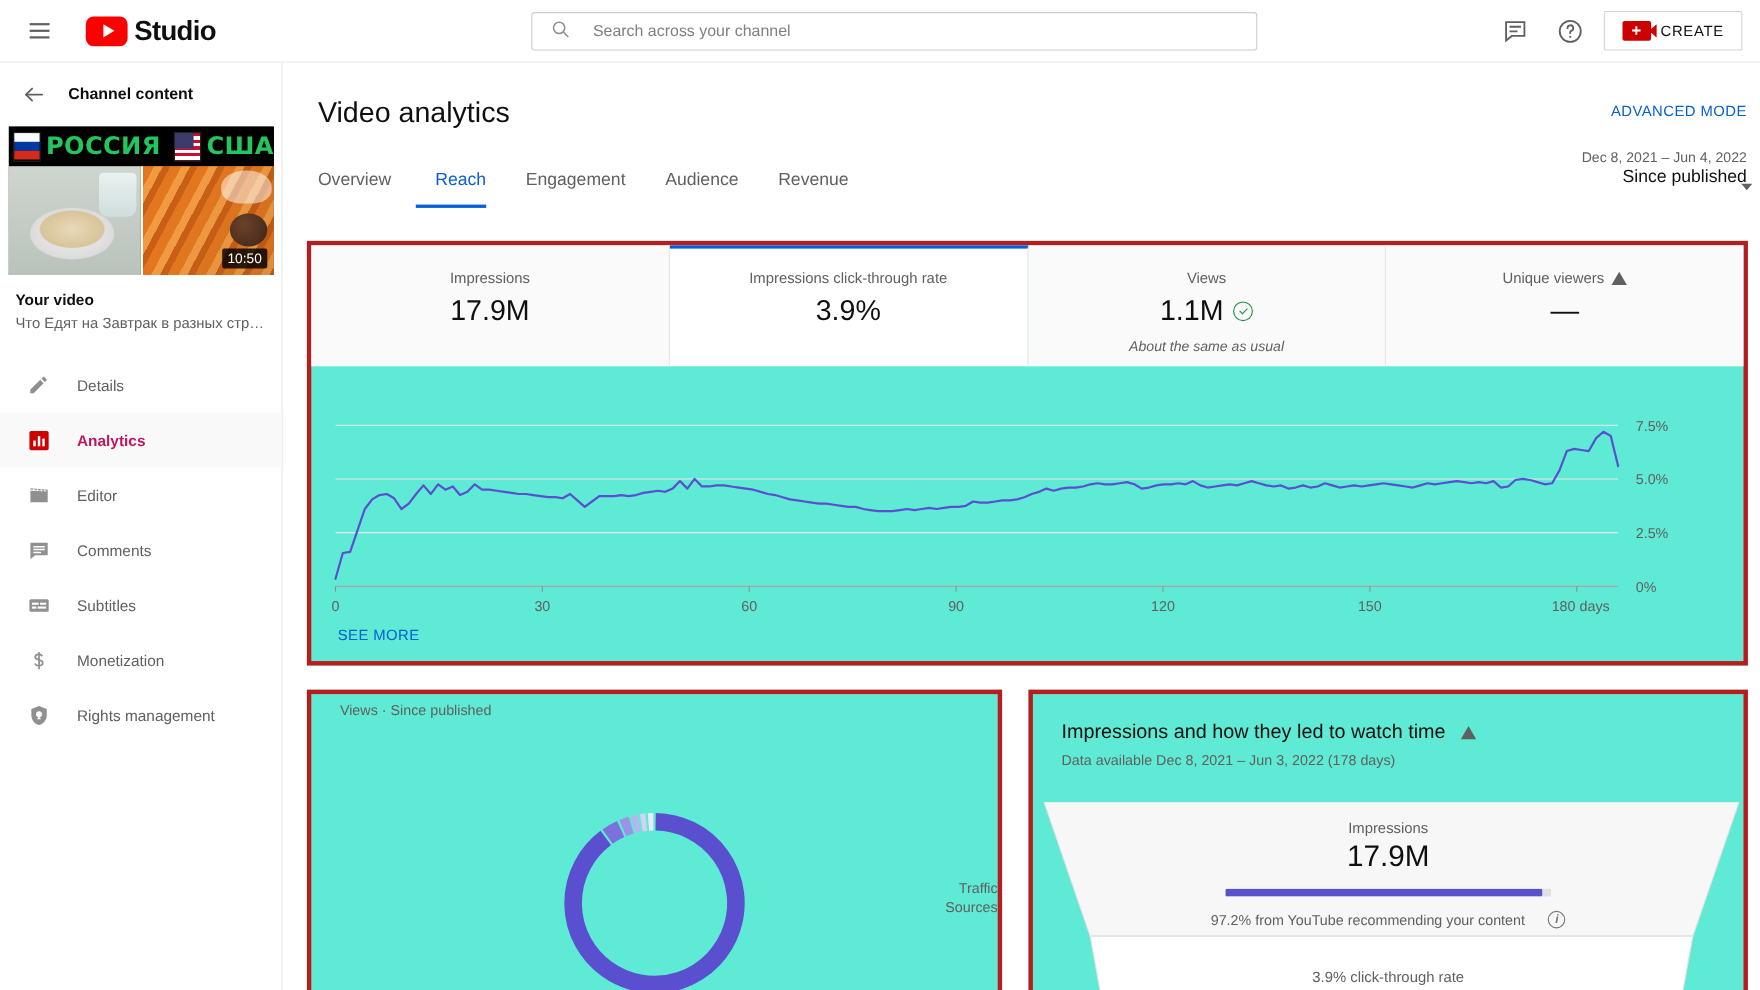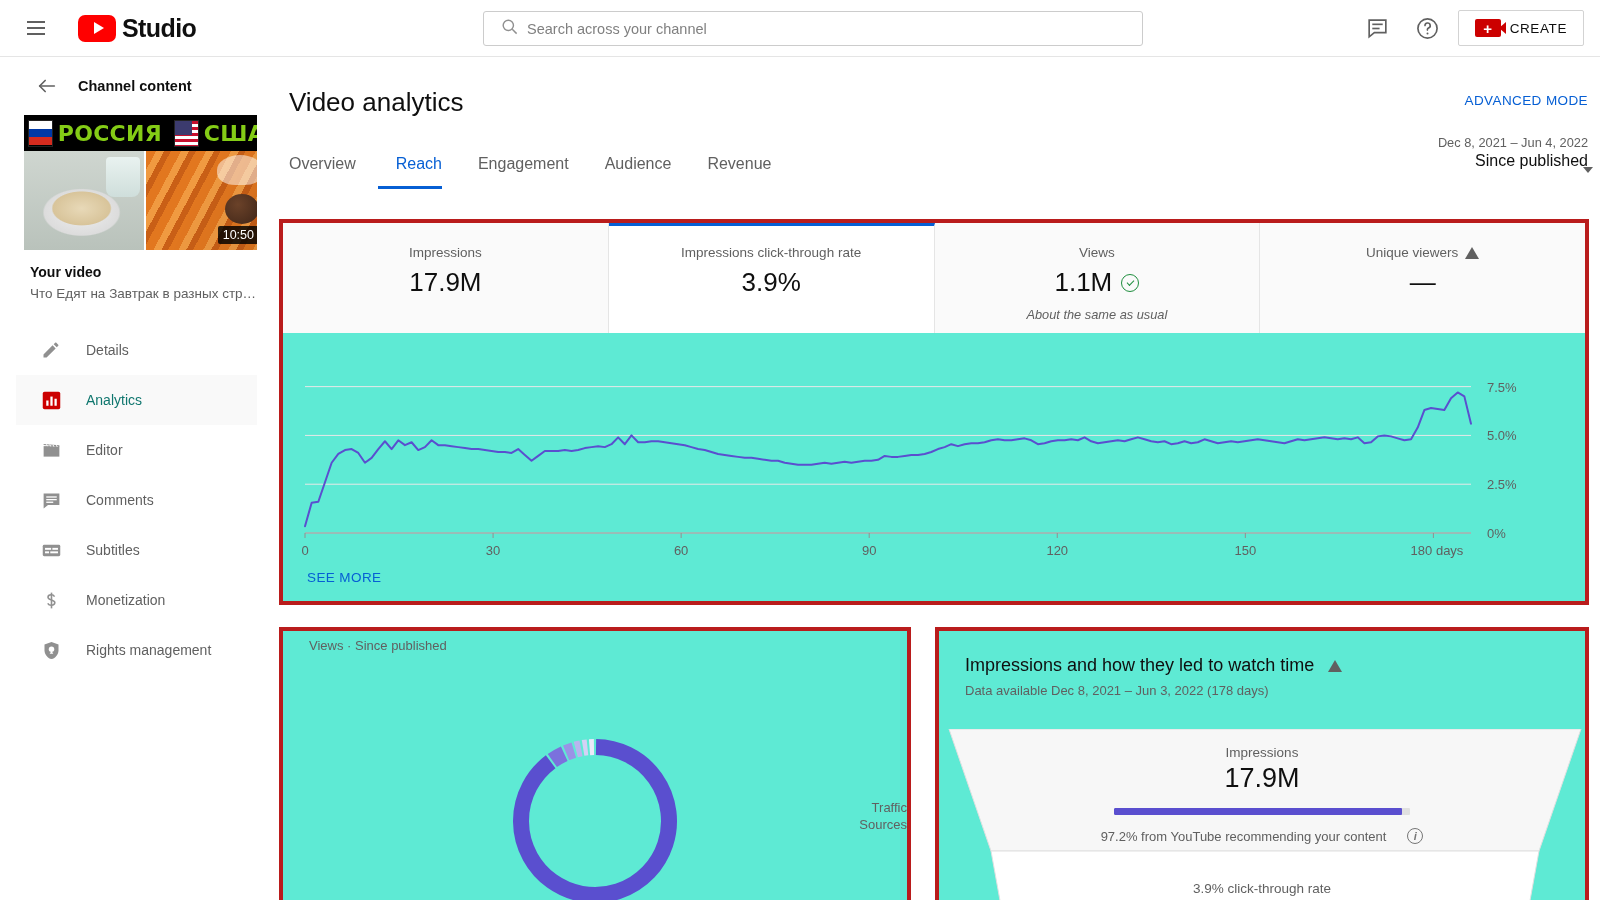--- a/index.html
+++ b/index.html
@@ -43,21 +43,21 @@
   }
   .searchbox {
     position: absolute; left: 483px; top: 11px;
     width: 660px; height: 35px;
     border: 1px solid #ccc; border-radius: 3px;
     display: flex; align-items: center; background: #fff;
   }
   .search-ico { margin-left: 16px; color: #909090; }
   .search-input {
     border: none; outline: none; flex: 1;
-    margin-left: 8px; font-size: 14.5px;
+    margin-left: 20px; font-size: 14.5px;
     font-family: "Liberation Sans", sans-serif;
     color: #15803d; background: transparent;
   }
   .search-input::placeholder { color: #808080; }
   .top-right { position: absolute; right: 16px; display: flex; align-items: center; gap: 10px; }
   .icon-btn {
     width: 40px; height: 40px; display: flex;
     align-items: center; justify-content: center; cursor: pointer; color: #606060;
   }
   .create-btn {
@@ -76,21 +76,21 @@
     width: 0; height: 0;
     border-right: 7px solid #cc0000;
     border-top: 6px solid transparent;
     border-bottom: 6px solid transparent;
   }
   .create-cam .plus { color: #fff; font-size: 15px; font-weight: 700; line-height: 1; z-index:1;}
   .create-label { font-size: 13.5px; font-weight: 500; letter-spacing: .6px; color: #0f0f0f; }
 
   
   .sidebar {
-    position: absolute; top: 57px; left: 16px;
+    position: absolute; top: 57px; left: 0;
     width: 257px; height: 843px;
     background: #fff; border-right: 1px solid #e0e0e0;
   }
   .sb-head { display: flex; align-items: center; height: 58px; padding-left: 14px; }
   .back-arrow { width: 34px; height: 34px; display:flex; align-items:center; justify-content:center; cursor: pointer; color:#606060; }
   .sb-head-title { font-size: 14.5px; font-weight: 700; margin-left: 14px; color: #0f0f0f; }
 
   .thumb {
     position: relative; width: 241px; height: 135px;
     margin: 0 8px; overflow: hidden; background: #000; cursor: pointer;
@@ -98,21 +98,21 @@
   .thumb-top {
     position: absolute; top: 0; left: 0; width: 100%; height: 36px;
     background: #000; display: flex; align-items: center;
   }
   .flagru { width: 40px; height: 27px; margin-left: 4px; display:flex; flex-direction:column; border:1px solid #222;}
   .flagru i { flex:1; display:block; }
   .flagru i:nth-child(1){ background:#fff; }
   .flagru i:nth-child(2){ background:#0039a6; }
   .flagru i:nth-child(3){ background:#d52b1e; }
   .cap {
-    color: #84cc16; font-weight: 800; font-size: 22px;
+    color: #22c55e; font-weight: 800; font-size: 22px;
     letter-spacing: .3px; margin-left: 5px;
     font-family: "DejaVu Sans", sans-serif;
   }
   .flagus {
     width: 40px; height: 27px; margin-left: 12px; position: relative;
     background: repeating-linear-gradient(#c8102e 0 3px, #fff 3px 6px);
     border: 1px solid #222;
   }
   .flagus::before {
     content:""; position:absolute; left:0; top:0; width:17px; height:14px; background:#3c3b6e;
@@ -155,21 +155,21 @@
     margin: 6px 14px 0; font-size: 13.5px; color: #606060;
     white-space: nowrap; overflow: hidden; text-overflow: ellipsis;
   }
 
   .sb-menu { margin-top: 24px; }
   .sb-item {
     display: flex; align-items: center; height: 50px;
     padding-left: 22px; cursor: pointer; color: #606060;
   }
   .sb-item.active { background: #f9f9f9; }
-  .sb-item.active .sb-label { color: #0f766e; font-weight: 400; }
+  .sb-item.active .sb-label { color: #be185d; font-weight: 700; }
   .sb-ico { width: 26px; display: flex; align-items: center; justify-content: center; flex: 0 0 26px; }
   .sb-label { margin-left: 22px; font-size: 14px; color: #606060; }
 
   
   .main {
     position: absolute; top: 57px; left: 257px;
     width: 1343px; height: 843px; background: #fff;
     overflow: hidden;
   }
   .page-title { position: absolute; left: 32px; top: 30px; font-size: 26px; font-weight: 400; color: #0f0f0f; }

